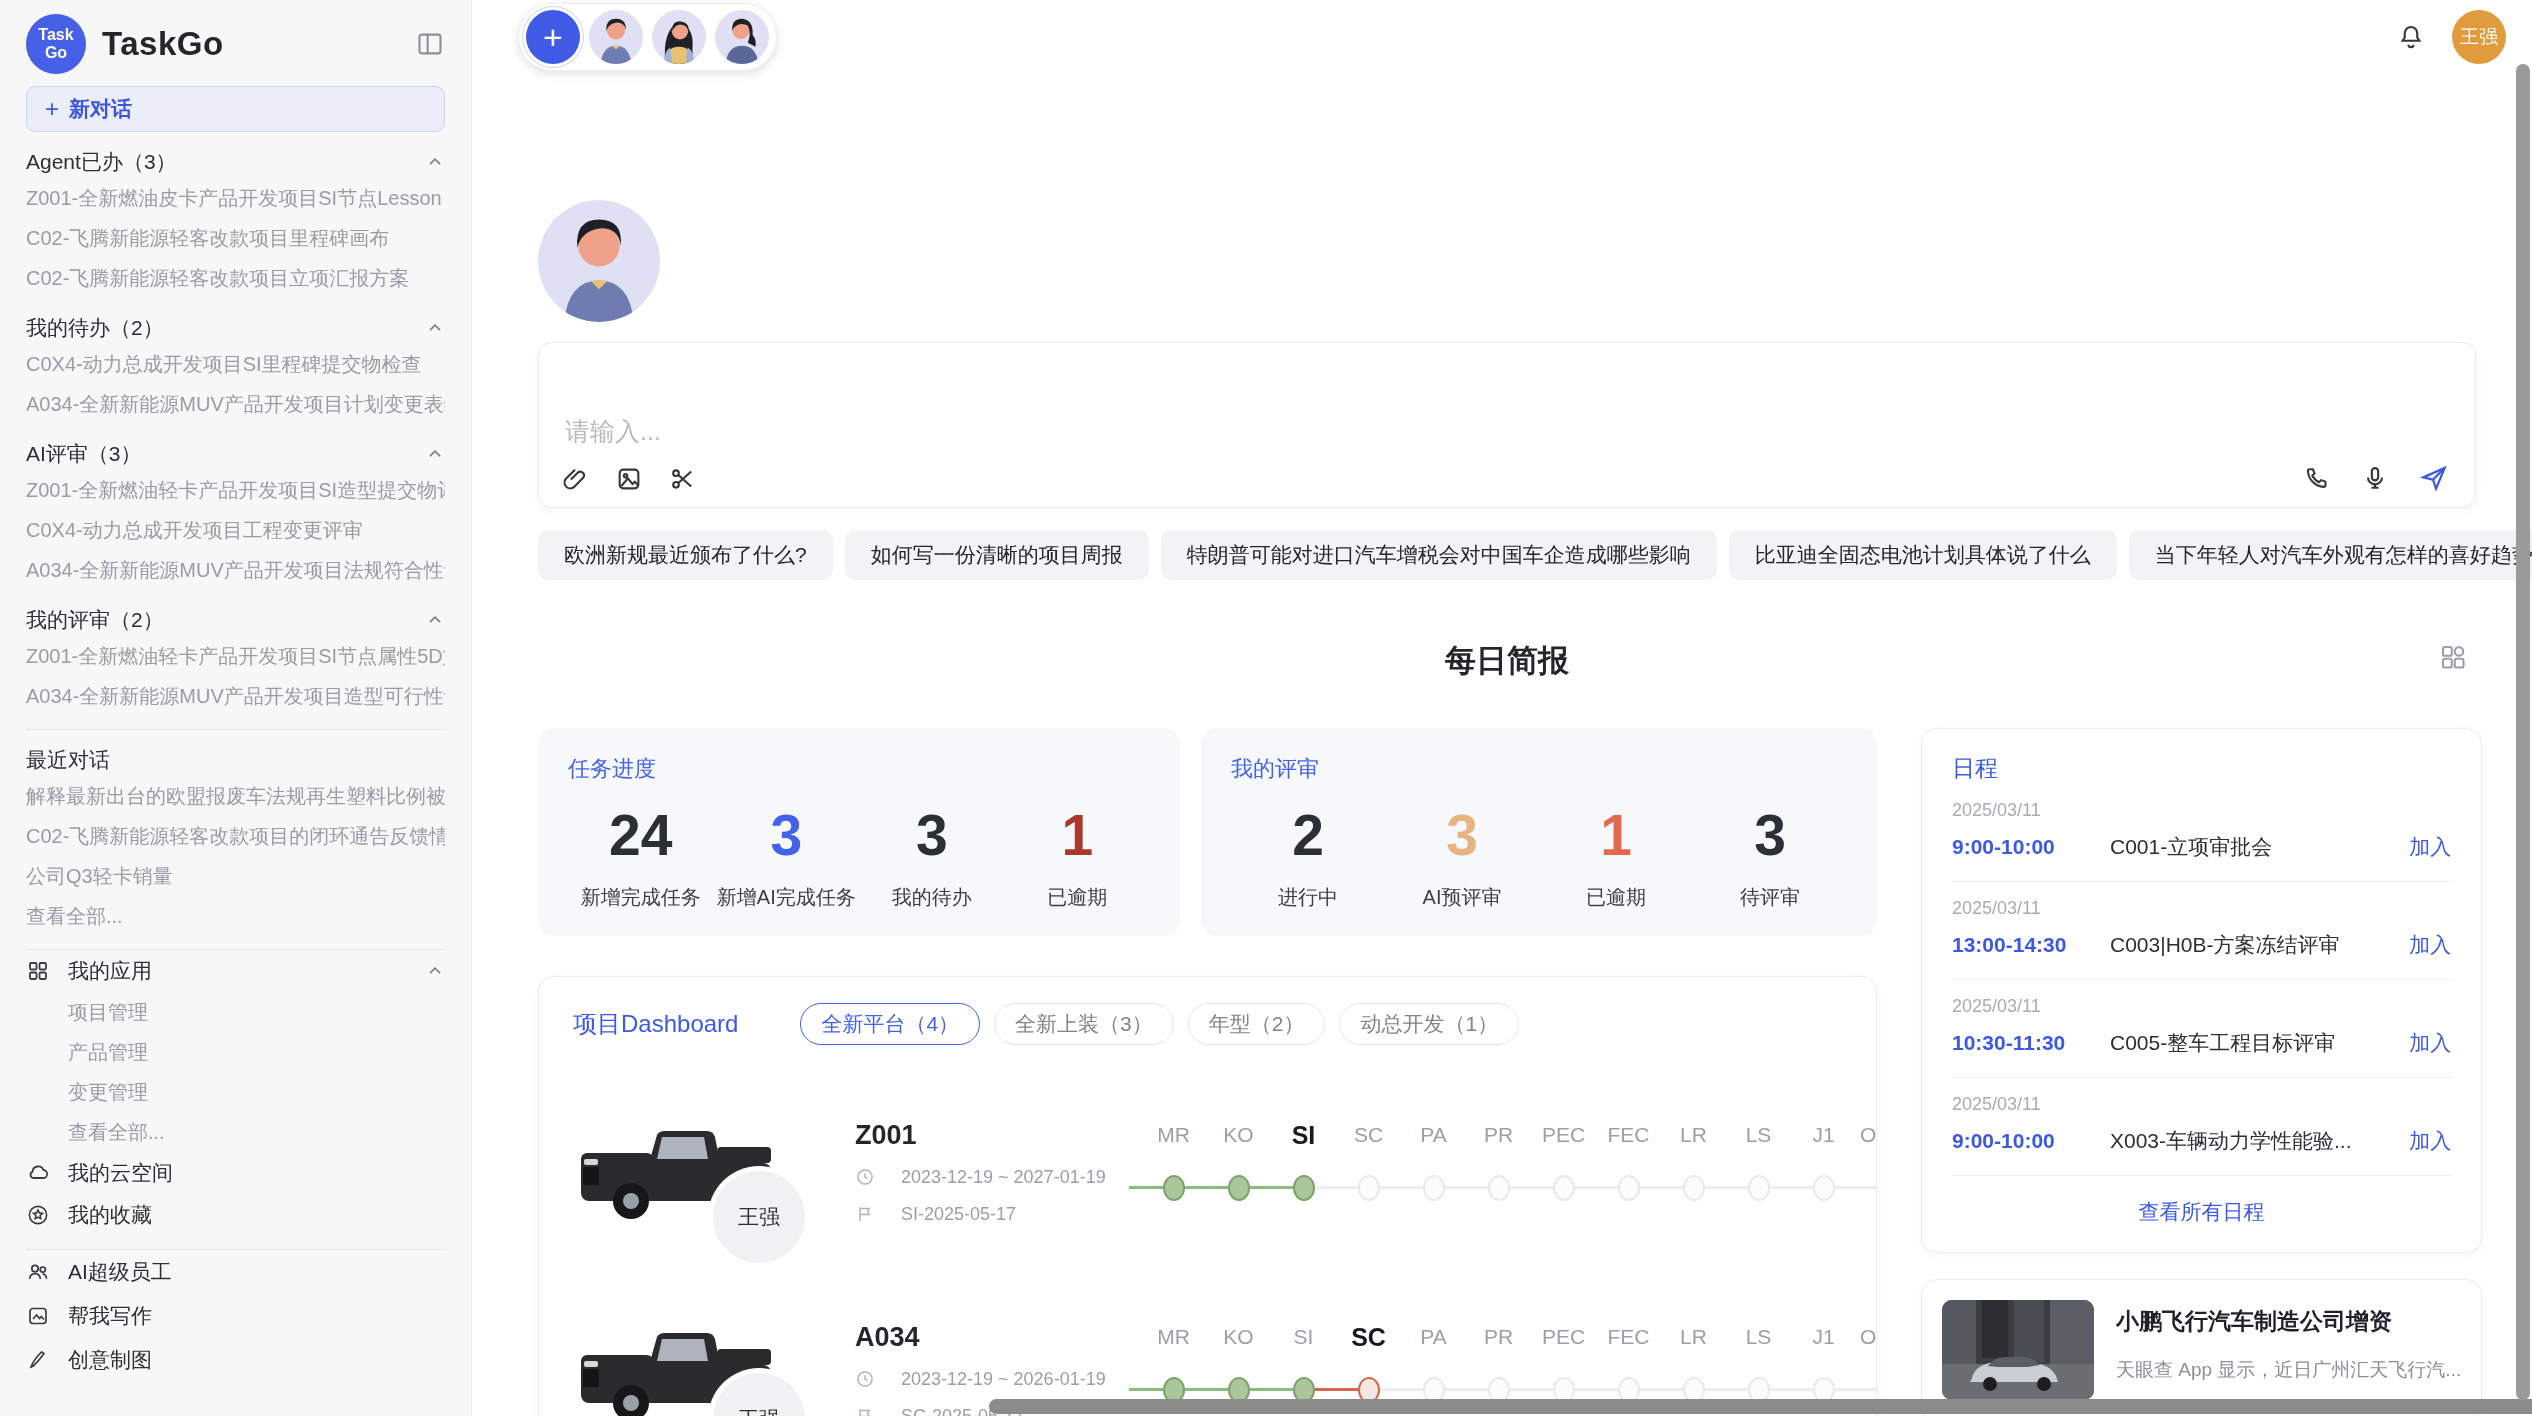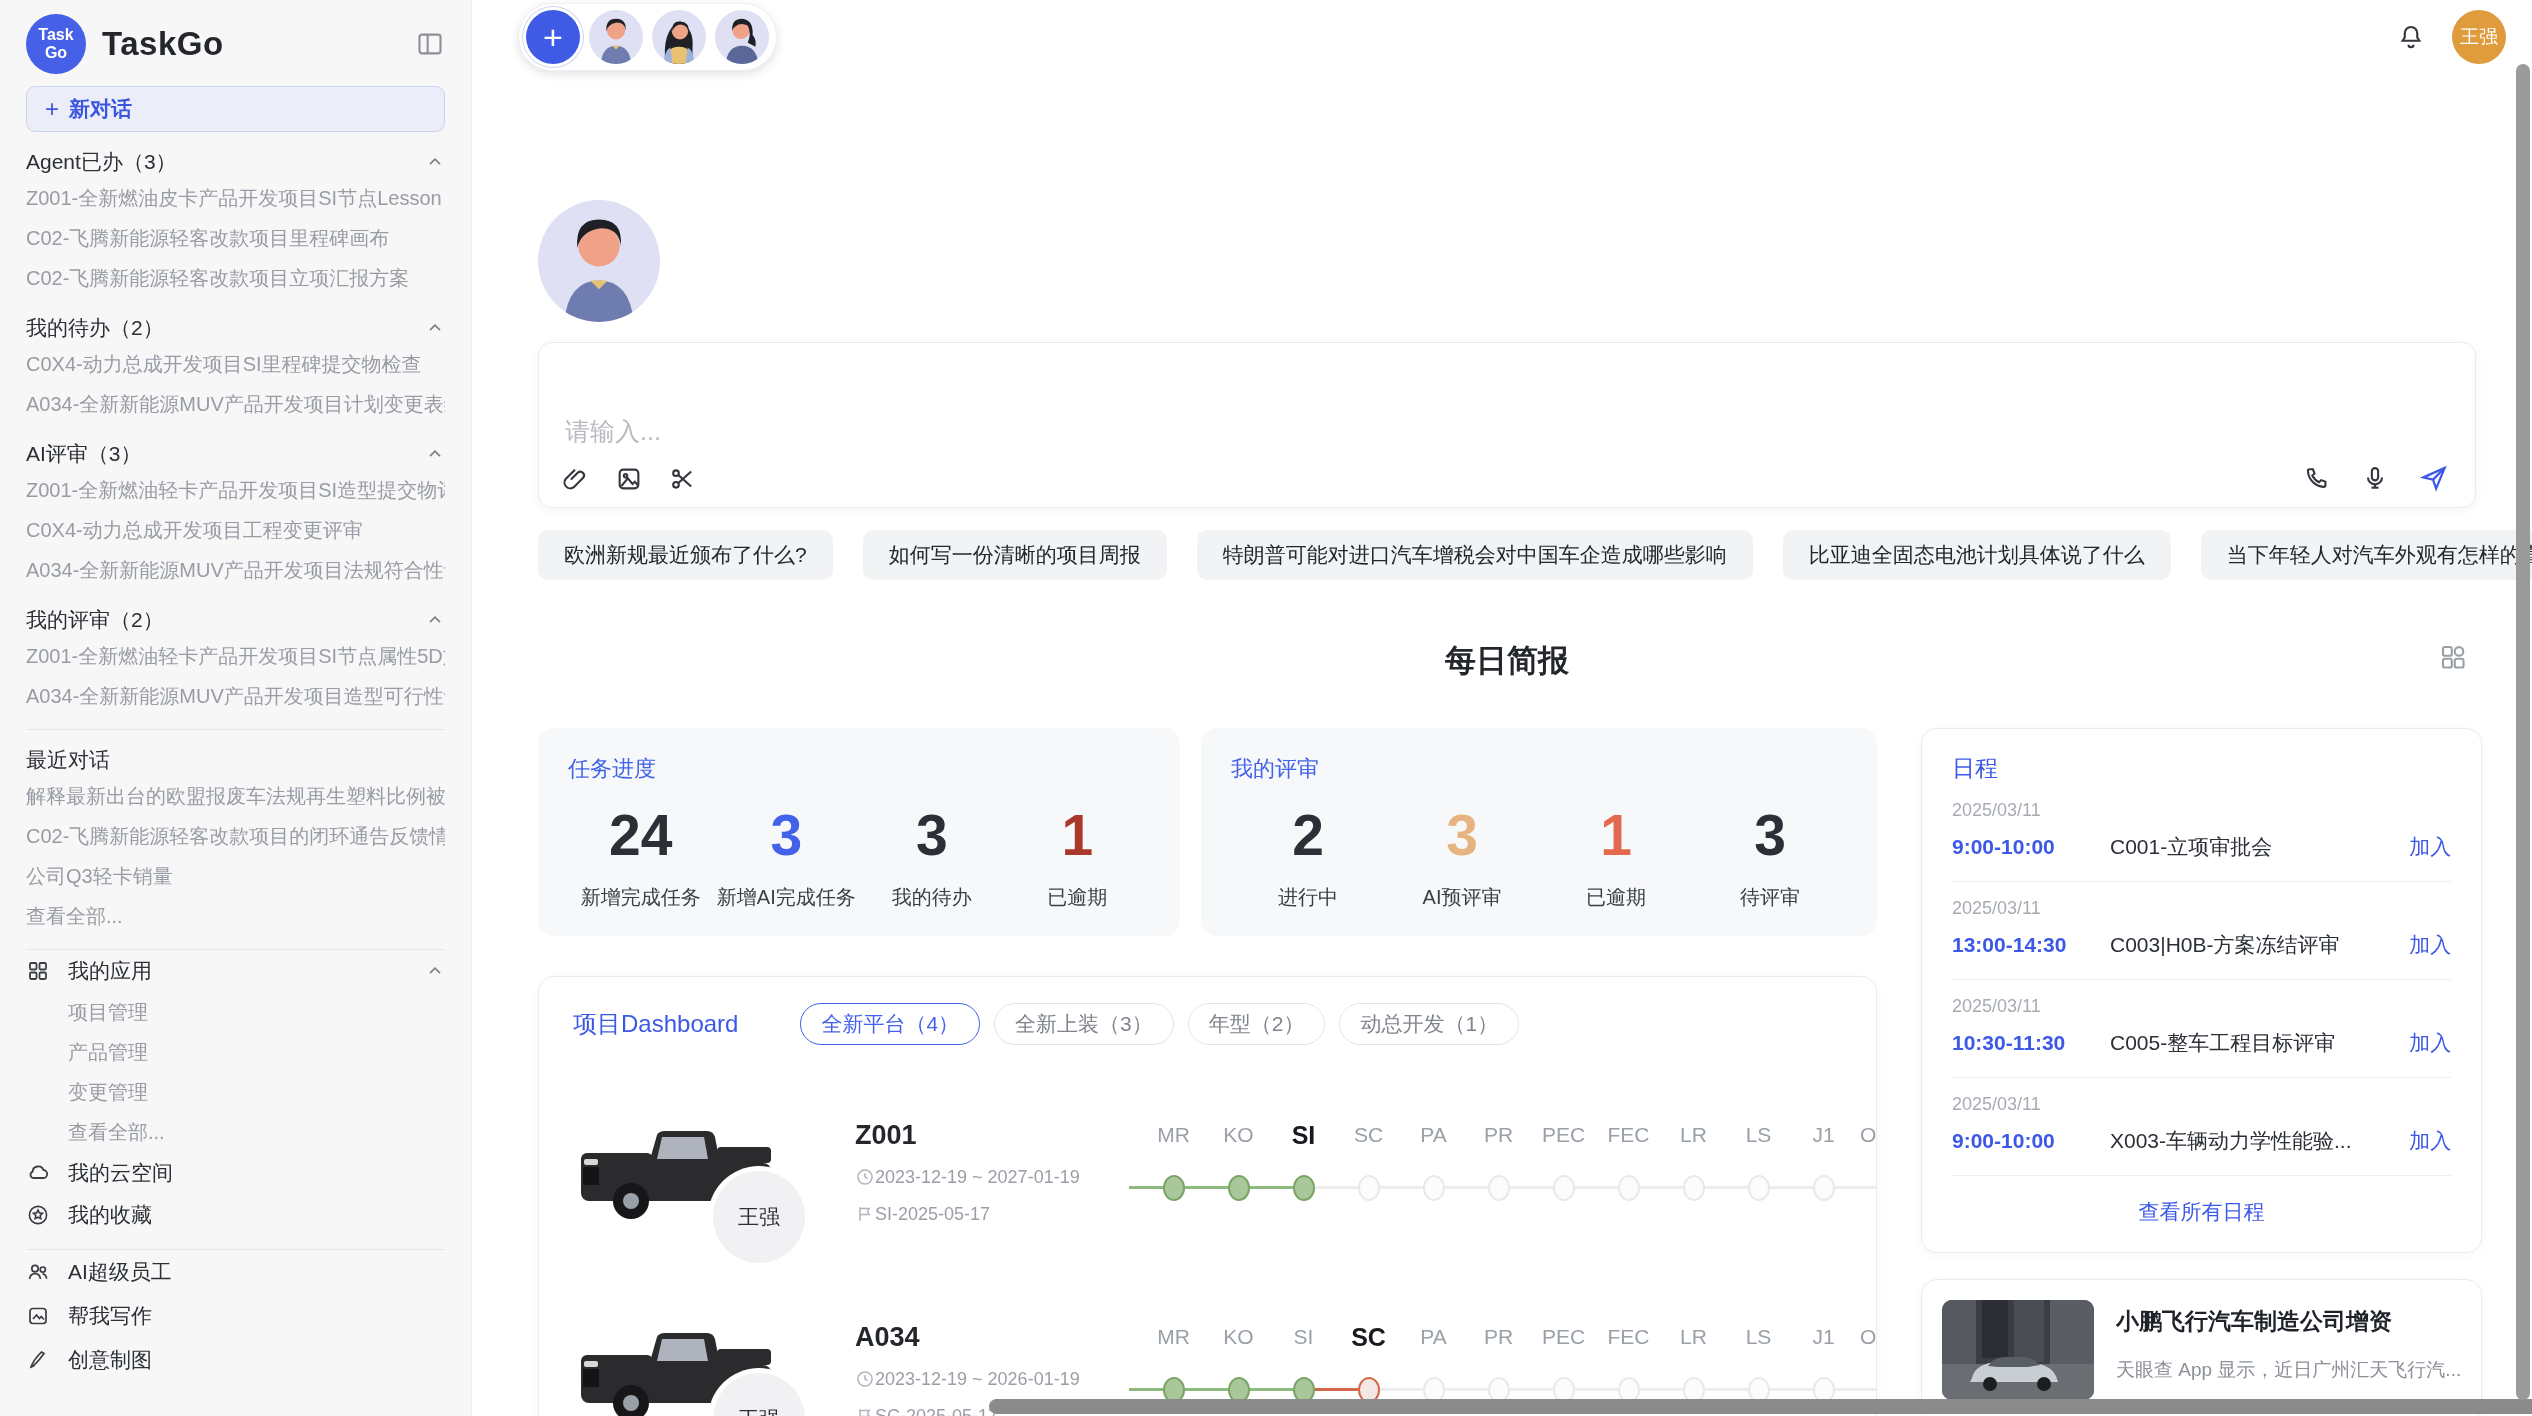--- a/index.html
+++ b/index.html
@@ -52,21 +52,21 @@
   .input-card { margin-top:20px; height:166px; border:1px solid #ebebed; border-radius:14px;
     background:#fff; box-shadow:0 2px 10px rgba(40,44,60,.05); position:relative; }
   .input-card textarea { position:absolute; inset:0 0 52px 0; border:none; outline:none; resize:none;
     font-family:inherit; font-size:25px; color:#23262b; padding:72px 24px 0 26px; background:transparent; }
   .input-card textarea::placeholder { color:#b7bac1; }
   .input-actions-left { position:absolute; left:22px; bottom:14px; display:flex; gap:26px; color:#33363c; }
   .input-actions-right { position:absolute; right:26px; bottom:14px; display:flex; gap:30px; color:#33363c; align-items:center; }
   .icon-btn { display:flex; cursor:pointer; }
   .send-blue { color:#3c58e6; }
 
-  .chips { margin-top:22px; display:flex; gap:30px; }
+  .chips { margin-top:22px; display:flex; gap:12px; }
   .chip { background:#f2f3f5; border-radius:10px; height:50px; display:flex; align-items:center;
     padding:0 26px; font-size:21px; color:#23262b; cursor:pointer; white-space:nowrap; }
 
   .briefing-header { margin-top:60px; position:relative; height:40px; }
   .briefing-title { text-align:center; font-size:31px; font-weight:700; color:#23262b; }
   .layout-icon { position:absolute; right:8px; top:2px; color:#9aa0a8; cursor:pointer; }
 
   .columns { margin-top:48px; display:flex; gap:44px; align-items:flex-start; }
   .left-col { width:1339px; flex:none; }
   .right-col { flex:1; }
@@ -88,21 +88,21 @@
   .filter-chip { height:42px; border:1px solid #e4e5e9; border-radius:21px; padding:4px 20px;
     display:flex; align-items:center; font-size:21px; color:#80848c; background:#fff; cursor:pointer; }
   .filter-chip.active { border-color:#4262ea; color:#4262ea; }
   .proj-row { display:flex; align-items:center; margin-top:52px; height:150px; }
   .proj-imgwrap { width:226px; height:150px; position:relative; flex:none; }
   .proj-owner { position:absolute; right:-6px; bottom:-16px; width:92px; height:92px; border-radius:50%;
     background:#f1f1f3; box-shadow:0 0 0 5px #fff; display:flex; align-items:center; justify-content:center;
     font-size:21px; color:#2b2f36; }
   .proj-info { margin-left:56px; width:268px; flex:none; }
   .proj-name { font-size:27px; font-weight:700; color:#23262b; }
-  .proj-meta { margin-top:16px; display:flex; align-items:center; gap:0; font-size:18px; color:#9a9ea6; }
+  .proj-meta { margin-top:16px; display:flex; align-items:center; gap:26px; font-size:18px; color:#9a9ea6; }
   .proj-meta .ic { display:flex; color:#b0b3ba; }
   .timeline { flex:1; position:relative; height:120px; margin-left:18px; }
   .tl-labels { display:flex; }
   .tl-labels span { width:65px; text-align:center; font-size:21px; color:#9aa0a8; line-height:46px; }
   .tl-labels span.current { color:#17191d; font-weight:700; font-size:25px; }
   .tl-lines { position:absolute; top:74px; left:0; right:0; height:4px; }
   .tl-base { position:absolute; top:0; height:3px; background:#ededef; }
   .tl-seg { position:absolute; top:0; height:3px; }
   .tl-dot { position:absolute; top:-11px; width:22px; height:26px; border-radius:50%;
     background:#fcfcfd; border:2px solid #e9e9eb; }

